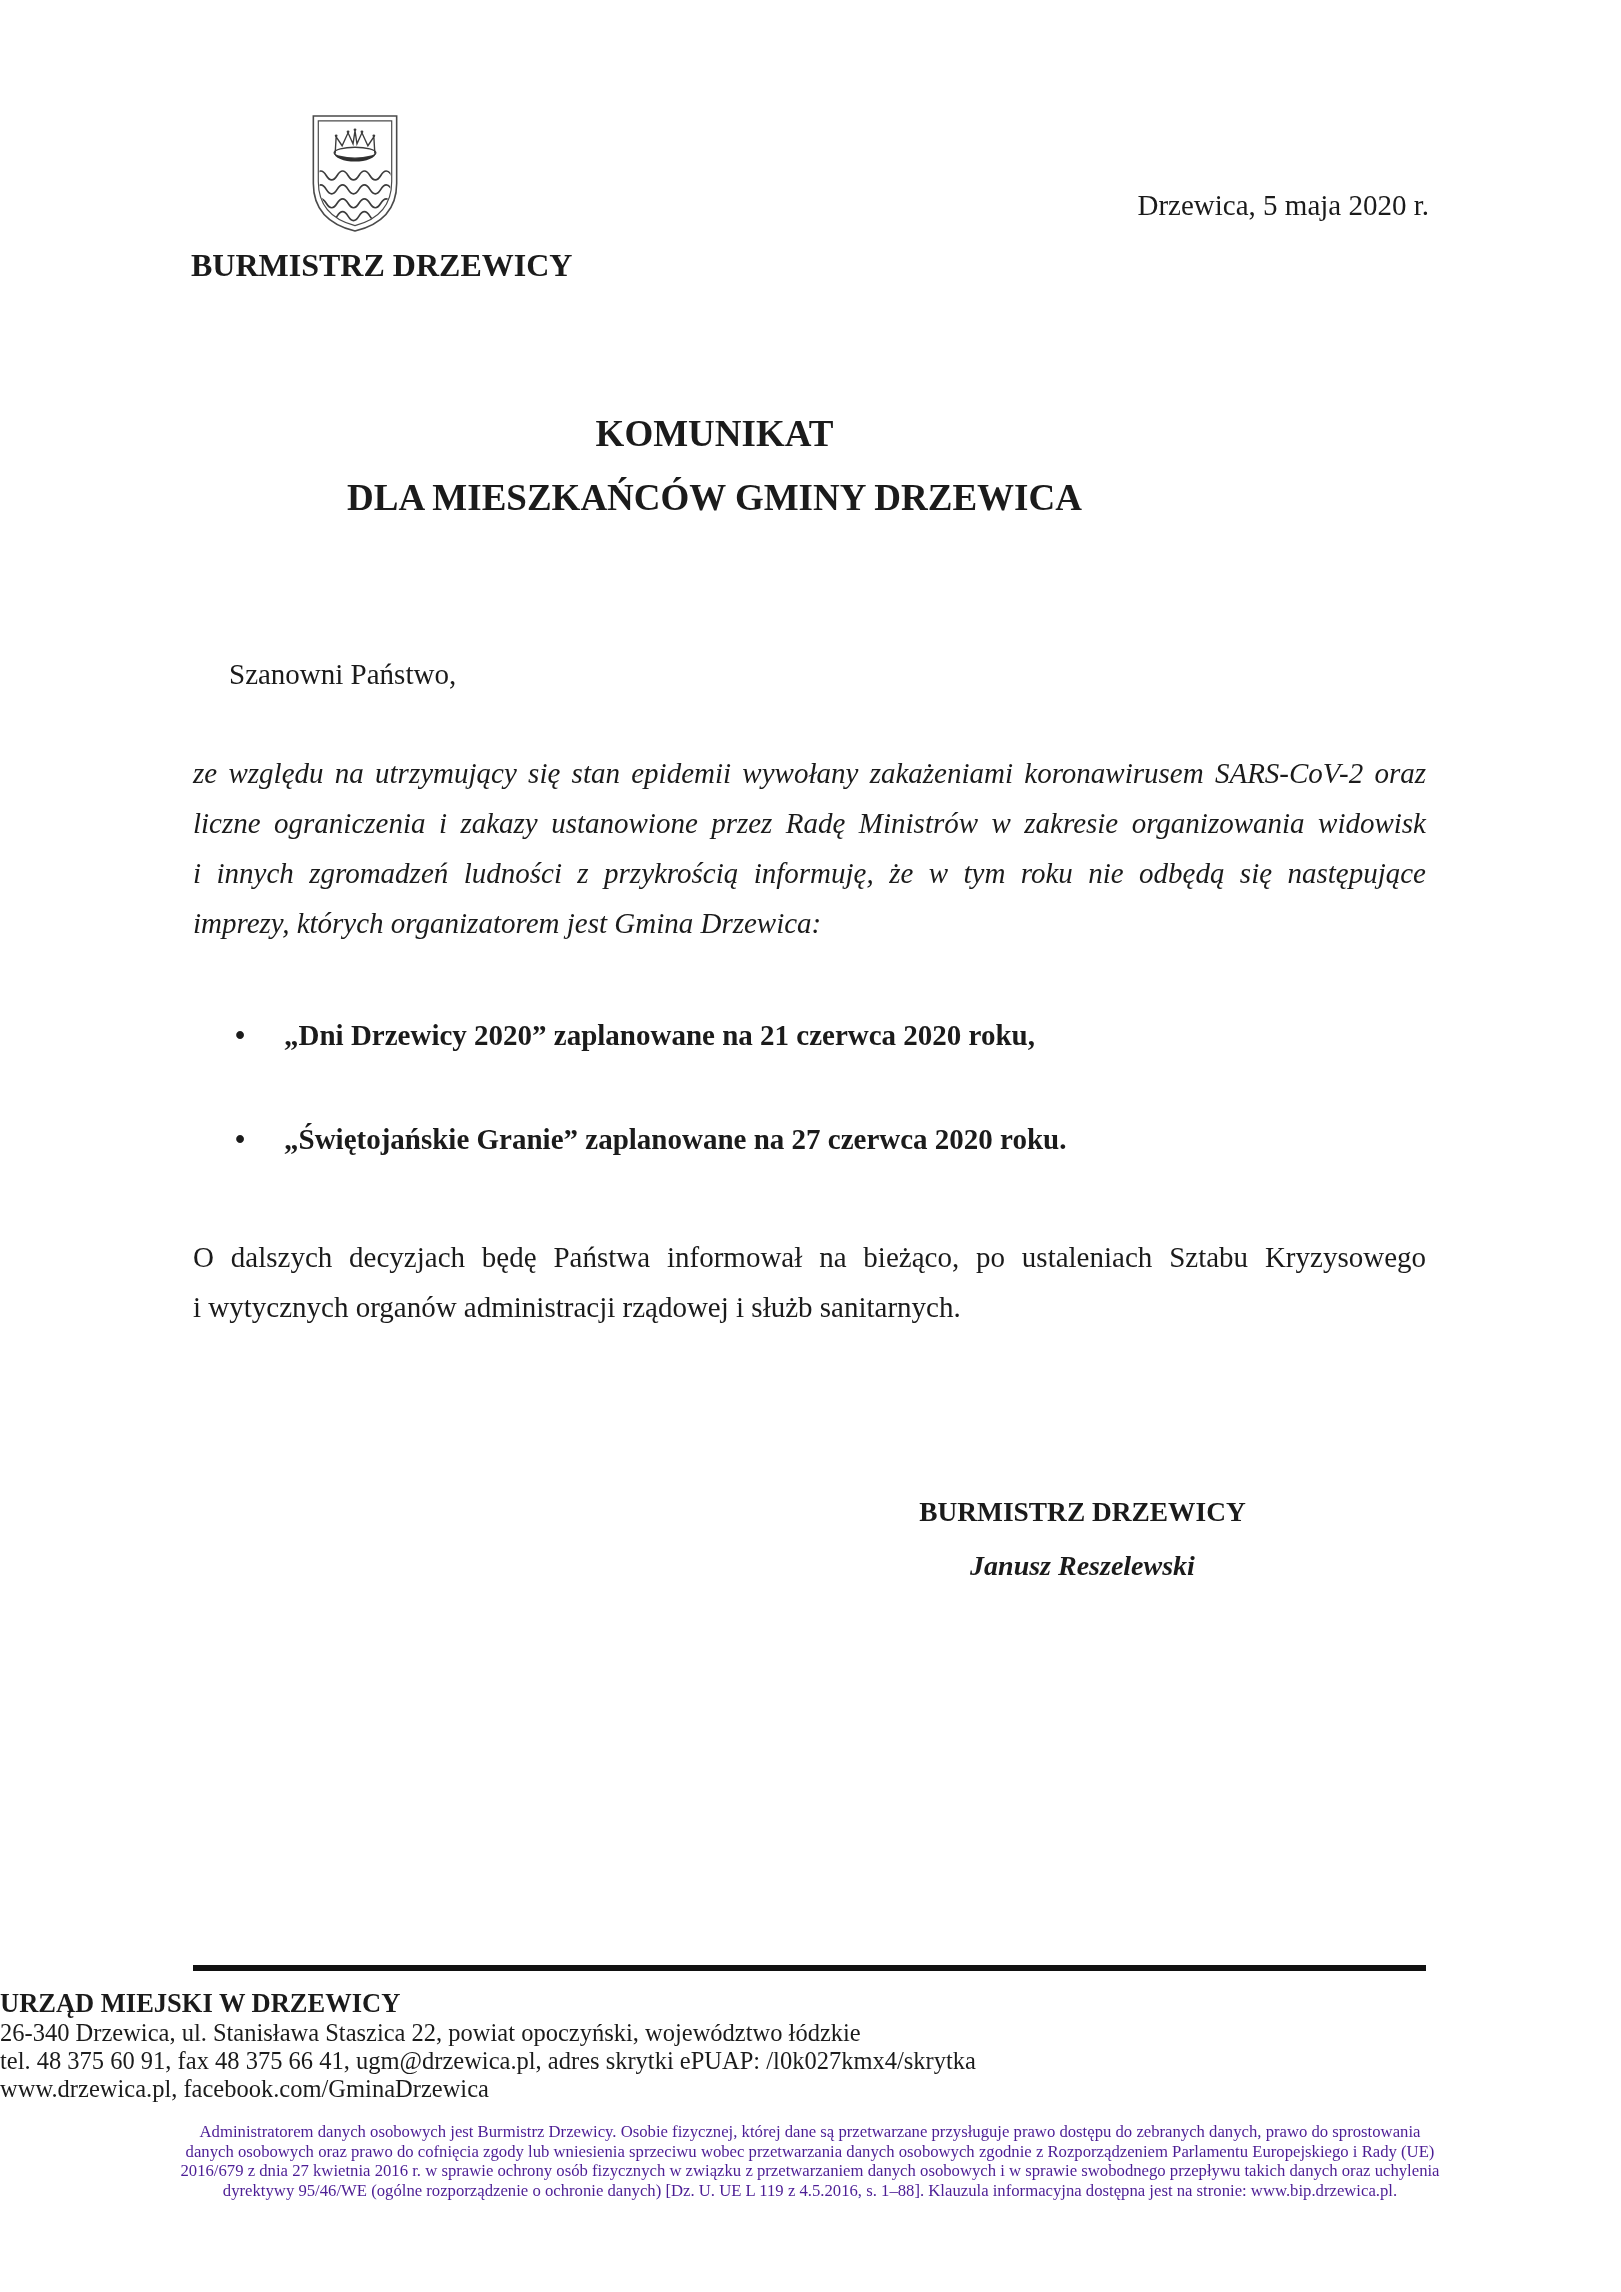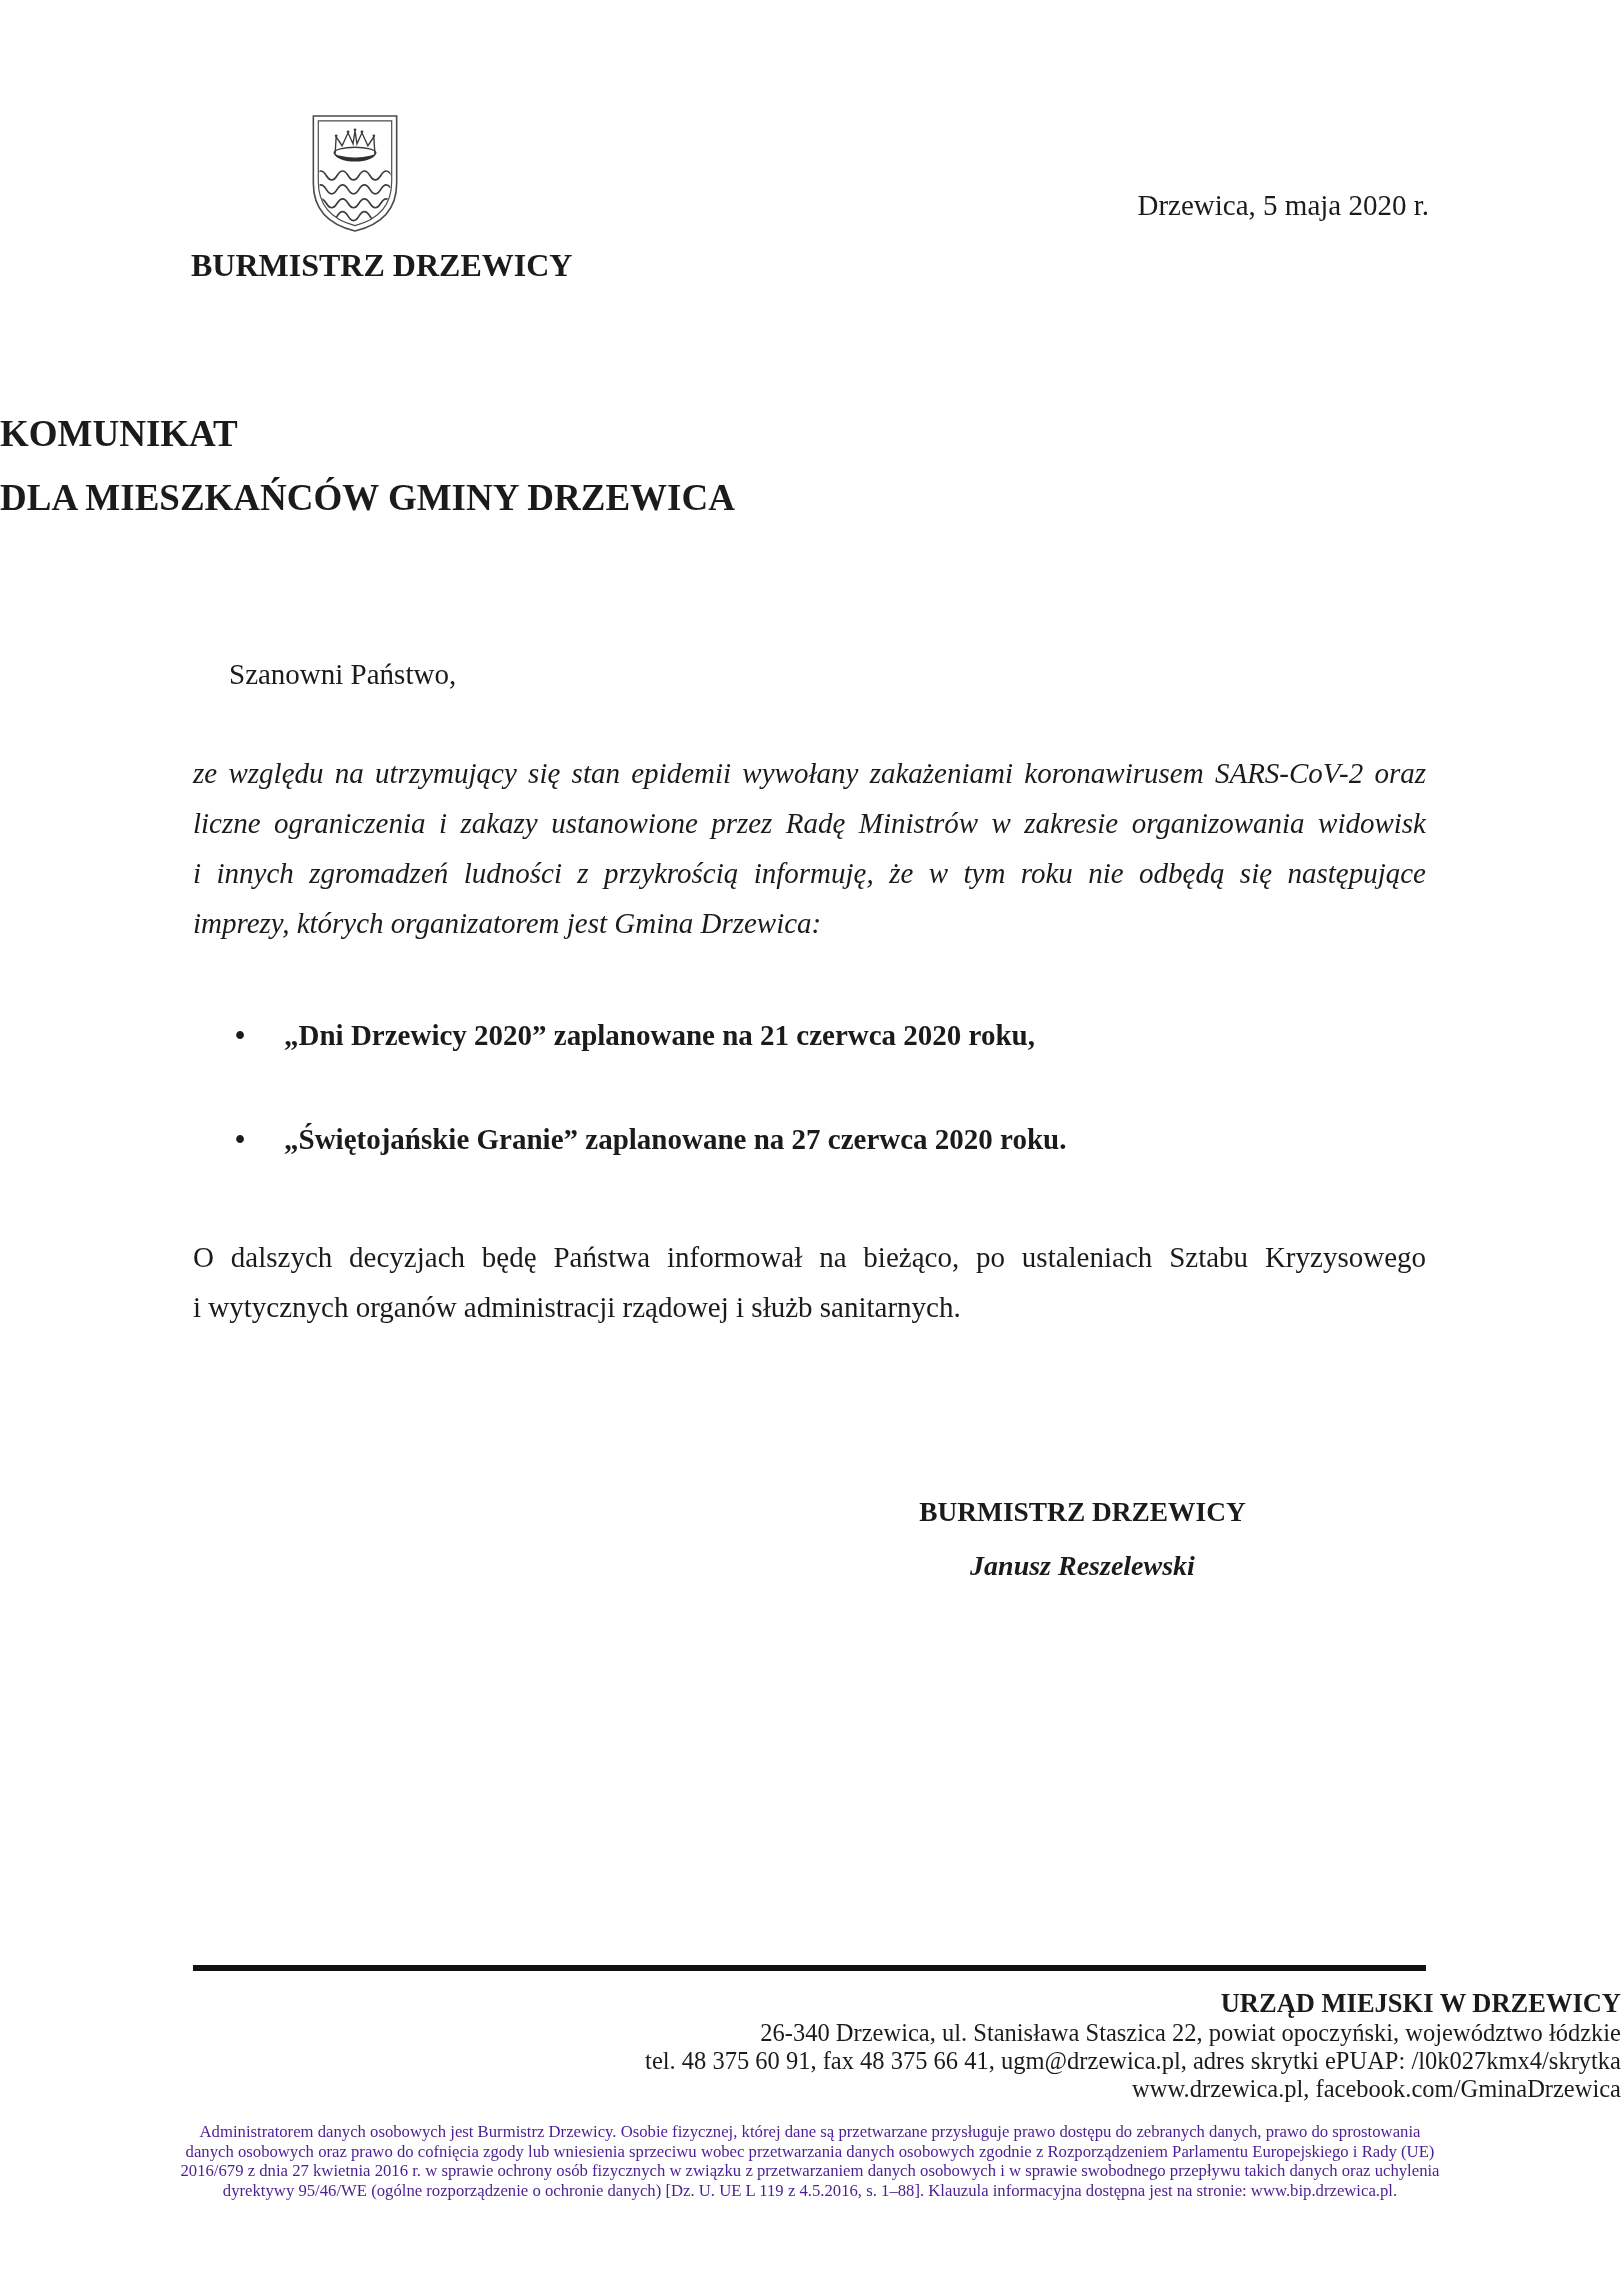--- a/index.html
+++ b/index.html
@@ -10,40 +10,40 @@
     margin:0 auto;
     font-family:"Liberation Serif","DejaVu Serif",serif;
     color:#1b1b1b;
     overflow:hidden;
   }
   
   .logo{position:absolute;left:309px;top:112px;width:92px;height:123px;}
   .sender{position:absolute;left:191px;top:247px;font-size:32px;font-weight:bold;line-height:37px;white-space:nowrap;}
   .date{position:absolute;left:193px;top:188px;width:1236px;text-align:right;font-size:29px;line-height:35px;white-space:nowrap;}
   
-  .title{position:absolute;left:0;top:402px;width:1429px;font-size:37px;font-weight:bold;line-height:64px;}
+  .title{position:absolute;left:0;top:402px;width:1429px;text-align:center;font-size:37px;font-weight:bold;line-height:64px;}
   
   .salutation{position:absolute;left:193px;top:657px;font-size:29px;line-height:35px;margin-left:36px;}
   .para{position:absolute;left:193px;width:1233px;font-size:29px;line-height:50px;}
   .p1{top:748px;font-style:italic;}
   .p2{top:1232px;}
   .jl{text-align:justify;text-align-last:justify;}
   .ll{text-align:left;}
   .bullet{position:absolute;left:193px;width:1233px;font-size:29px;font-weight:bold;line-height:50px;}
   .b1{top:1010px;}
   .b2{top:1114px;}
   .dot{position:absolute;left:42px;top:0;font-size:29px;}
   .btxt{display:block;margin-left:91px;white-space:nowrap;}
   
   .sig{position:absolute;left:803px;top:1485px;width:559px;text-align:center;line-height:54px;}
   .sig-title{font-size:27.4px;font-weight:bold;}
   .sig-name{font-size:28px;font-weight:bold;font-style:italic;}
   
   .rule{position:absolute;left:193px;top:1965px;width:1233px;height:5.9px;background:#111;}
-  .footer{position:absolute;left:0;top:1988px;width:1621px;text-align:right;}
+  .footer{position:absolute;left:0;top:1988px;width:1621px;text-align:left;}
   .f-title{font-size:26.5px;font-weight:bold;line-height:31px;white-space:nowrap;}
   .f-line{font-size:24.5px;line-height:28px;white-space:nowrap;}
   .fineprint{position:absolute;left:124px;top:2122px;width:1372px;text-align:center;font-size:16.7px;line-height:19.6px;color:#4c1d95;}
   .fineprint div{white-space:nowrap;}
   .shield-stroke{fill:none;stroke:#4a4a4a;stroke-width:1.6;}
   .wave{fill:none;stroke:#3c3c3c;stroke-width:1.7;}
 </style>
 </head>
 <body>
 

